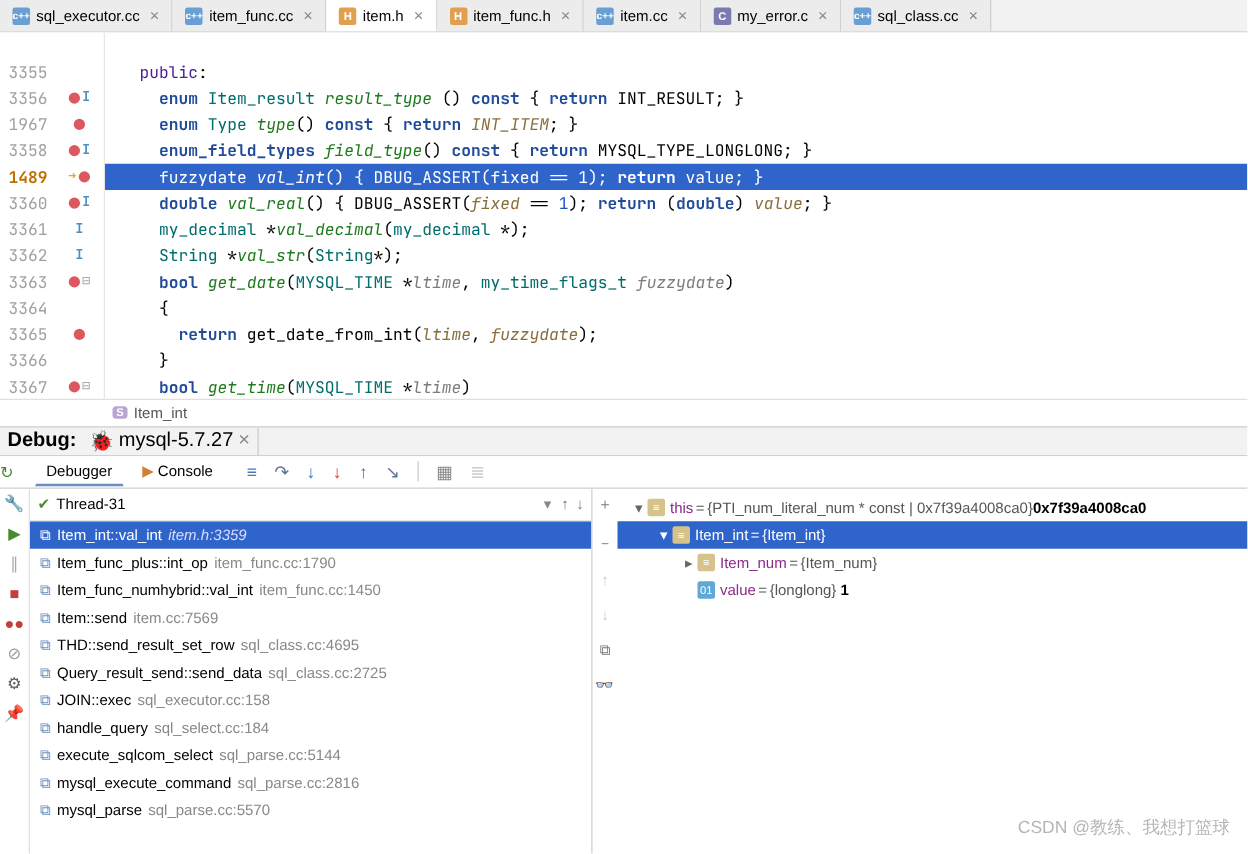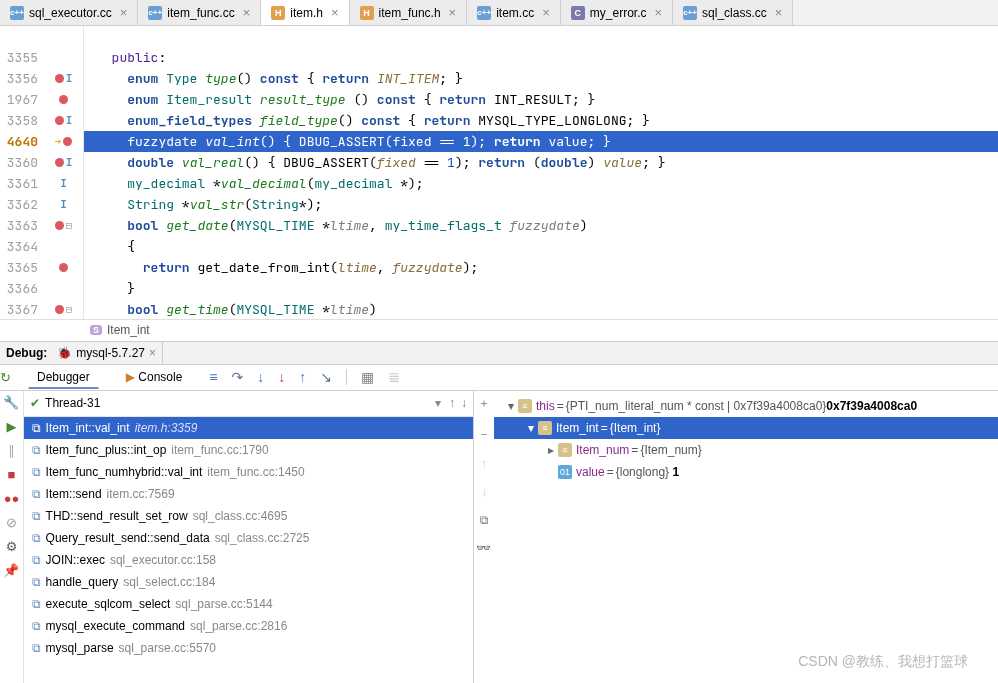--- a/index.html
+++ b/index.html
@@ -29,32 +29,32 @@
 .pub { color: #4c1d95; font-weight: normal; }
 .type { color: #006d6d; }
 .fn { color: #1f7a1f; font-style: italic; }
 .id { color: #8a6d3b; font-style: italic; }
 .num { color: #1750c4; }
 .param { color: #7d7d7d; font-style: italic; }
 .hl .kw,.hl .type,.hl .fn,.hl .id,.hl .num,.hl .pub,.hl .param { color: #fff; }
 .breadcrumb { height: 22px; border-top: 1px solid #e0e0e0; display: flex; align-items: center; padding-left: 90px; font-size: 12px; color: #555; gap: 5px; }
 .s-badge { background: #b8a5d0; color: #fff; border-radius: 3px; font-size: 9px; padding: 0 3px; font-weight: bold; }
 
-.debug-header { height: 24px; background: #f2f2f2; border-top: 1px solid #d0d0d0; border-bottom: 1px solid #d0d0d0; display: flex; align-items: center; padding-left: 6px; font-size: 12px; gap: 4px; }
+.debug-header { height: 24px; background: #f2f2f2; border-top: 1px solid #d0d0d0; border-bottom: 1px solid #d0d0d0; display: flex; align-items: center; padding-left: 6px; font-size: 16px; gap: 4px; }
 .debug-header b { font-weight: bold; }
 .dbg-tab { display: flex; align-items: center; gap: 4px; padding: 0 6px; height: 100%; border-right: 1px solid #ccc; }
 .bug-icon { color: #4a8a2f; }
 .dbg-close { color: #888; }
 
 .debug-tabs-row { height: 26px; background: #fff; border-bottom: 1px solid #d0d0d0; display: flex; align-items: center; }
 .debug-left-col { width: 24px; display: flex; flex-direction: column; }
 .debug-left-col .vbtn { height: 24px; display: flex; align-items: center; justify-content: center; font-size: 13px; color: #5c5c5c; }
 .debug-left-col .vbtn.green { color: #4a8a2f; }
 .debug-left-col .vbtn.red { color: #c43e3e; }
-.debugger-tabs { display: flex; align-items: center; gap: 18px; margin-left: 4px; }
+.debugger-tabs { display: flex; align-items: center; gap: 6px; margin-left: 4px; }
 .dtab { padding: 3px 8px; border: 1px solid transparent; font-size: 12px; }
 .dtab.underline { border-bottom: 2px solid #6a8fbf; }
 .console-icon { color: #d08030; }
 .tb-icons { display: flex; gap: 14px; margin-left: 18px; align-items: center; }
 .tb-icons span { font-size: 14px; color: #5c7593; }
 
 .debug-body { flex: 1; display: flex; min-height: 0; }
 .frames-panel { width: 450px; border-right: 1px solid #d0d0d0; display: flex; }
 .fp-content { flex:1; display:flex; flex-direction:column; }
 .panel-tabs { height: 26px; border-bottom: 1px solid #d0d0d0; display: flex; align-items: center; padding-left: 8px; font-size: 12px; gap: 14px; }
@@ -81,21 +81,21 @@
 .kind.obj { background: #d6c28a; }
 .kind.val { background: #5fa8d8; }
 .vrow .name { color: #8a2b8a; }
 .vrow .eq { color: #555; margin: 0 2px; }
 .vrow .value { color: #555; }
 .vrow .bold { font-weight: bold; color: #000; }
 .vrow.hl2 { background: #2f65ca; color: #fff; }
 .vrow.hl2 .name,.vrow.hl2 .value,.vrow.hl2 .eq,.vrow.hl2 .arrow { color: #fff; }
 .vrow.hl2 .kind { }
 
-.watermark { position: fixed; bottom: 12px; right: 30px; color: rgba(120,120,120,0.55); font-size: 14px; font-family: sans-serif; }
+.watermark { position: fixed; bottom: 12px; right: 14px; color: rgba(120,120,120,0.55); font-size: 14px; font-family: sans-serif; }
 </style>
 </head>
 <body>
 
 <div class="tabs-bar" id="file-tabs">
     <div class="file-tab">
       <span class="cpp-icon">c++</span>
       <span>sql_executor.cc</span>
       <span class="close">×</span>
     </div>
@@ -131,21 +131,21 @@
     </div>
   </div>
 
 <div class="editor">
   <div class="gutter-lines" id="gutter-lines">
       <div class="ln"></div>
       <div class="ln">3355</div>
       <div class="ln">3356</div>
       <div class="ln">1967</div>
       <div class="ln">3358</div>
-      <div class="ln active">4640</div>
+      <div class="ln active">1489</div>
       <div class="ln">3360</div>
       <div class="ln">3361</div>
       <div class="ln">3362</div>
       <div class="ln">3363</div>
       <div class="ln">3364</div>
       <div class="ln">3365</div>
       <div class="ln">3366</div>
       <div class="ln">3367</div>
     </div>
   <div class="gutter-icons" id="gutter-icons">
@@ -186,22 +186,22 @@
       </div>
       <div class="gi"></div>
       <div class="gi">
         <span class="bp"></span>
         <span class="fold">⊟</span>
       </div>
     </div>
   <div class="code" id="code-area">
       <div class="code-line"></div>
       <div class="code-line">  <span class="pub">public</span>:</div>
+      <div class="code-line">    <span class="kw">enum</span> <span class="type">Item_result</span> <span class="fn">result_type</span> () <span class="kw">const</span> { <span class="kw">return</span> INT_RESULT; }</div>
       <div class="code-line">    <span class="kw">enum</span> <span class="type">Type</span> <span class="fn">type</span>() <span class="kw">const</span> { <span class="kw">return</span> <span class="id">INT_ITEM</span>; }</div>
-      <div class="code-line">    <span class="kw">enum</span> <span class="type">Item_result</span> <span class="fn">result_type</span> () <span class="kw">const</span> { <span class="kw">return</span> INT_RESULT; }</div>
       <div class="code-line">    <span class="kw">enum_field_types</span> <span class="fn">field_type</span>() <span class="kw">const</span> { <span class="kw">return</span> MYSQL_TYPE_LONGLONG; }</div>
       <div class="code-line hl">    <span class="type">fuzzydate</span> <span class="fn">val_int</span>() { DBUG_ASSERT(fixed == <span class="num">1</span>); <span class="kw">return</span> value; }</div>
       <div class="code-line">    <span class="kw">double</span> <span class="fn">val_real</span>() { DBUG_ASSERT(<span class="id">fixed</span> == <span class="num">1</span>); <span class="kw">return</span> (<span class="kw">double</span>) <span class="id">value</span>; }</div>
       <div class="code-line">    <span class="type">my_decimal</span> *<span class="fn">val_decimal</span>(<span class="type">my_decimal</span> *);</div>
       <div class="code-line">    <span class="type">String</span> *<span class="fn">val_str</span>(<span class="type">String</span>*);</div>
       <div class="code-line">    <span class="kw">bool</span> <span class="fn">get_date</span>(<span class="type">MYSQL_TIME</span> *<span class="param">ltime</span>, <span class="type">my_time_flags_t</span> <span class="param">fuzzydate</span>)</div>
       <div class="code-line">    {</div>
       <div class="code-line">      <span class="kw">return</span> get_date_from_int(<span class="id">ltime</span>, <span class="id">fuzzydate</span>);</div>
       <div class="code-line">    }</div>
       <div class="code-line">    <span class="kw">bool</span> <span class="fn">get_time</span>(<span class="type">MYSQL_TIME</span> *<span class="param">ltime</span>)</div>

